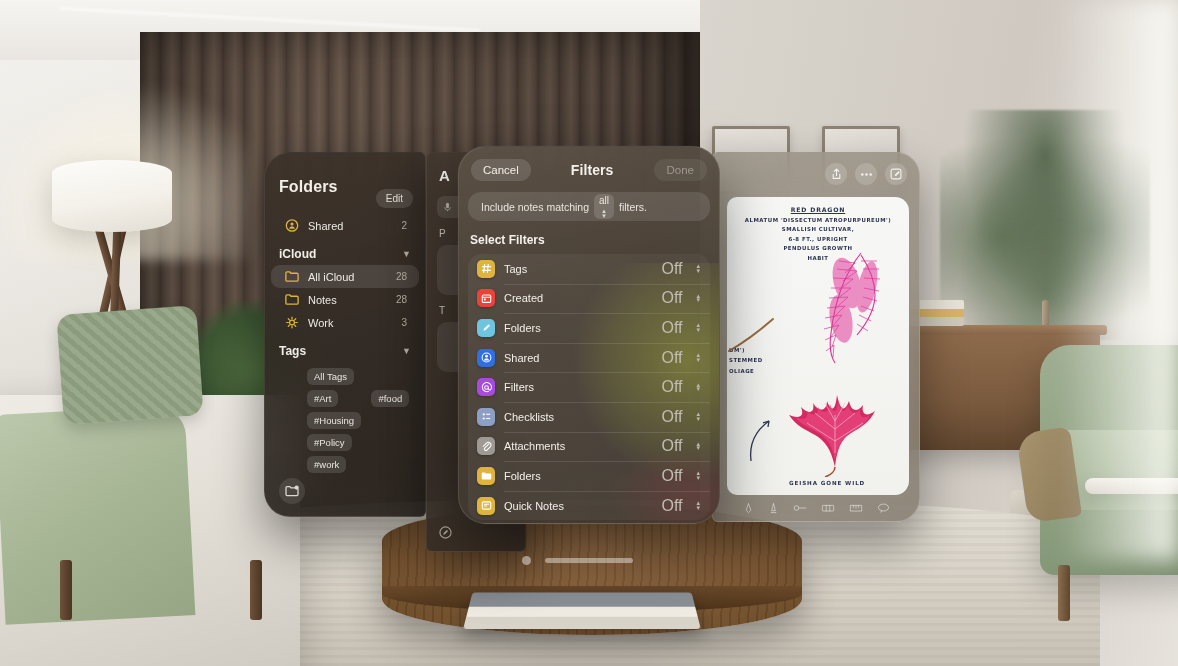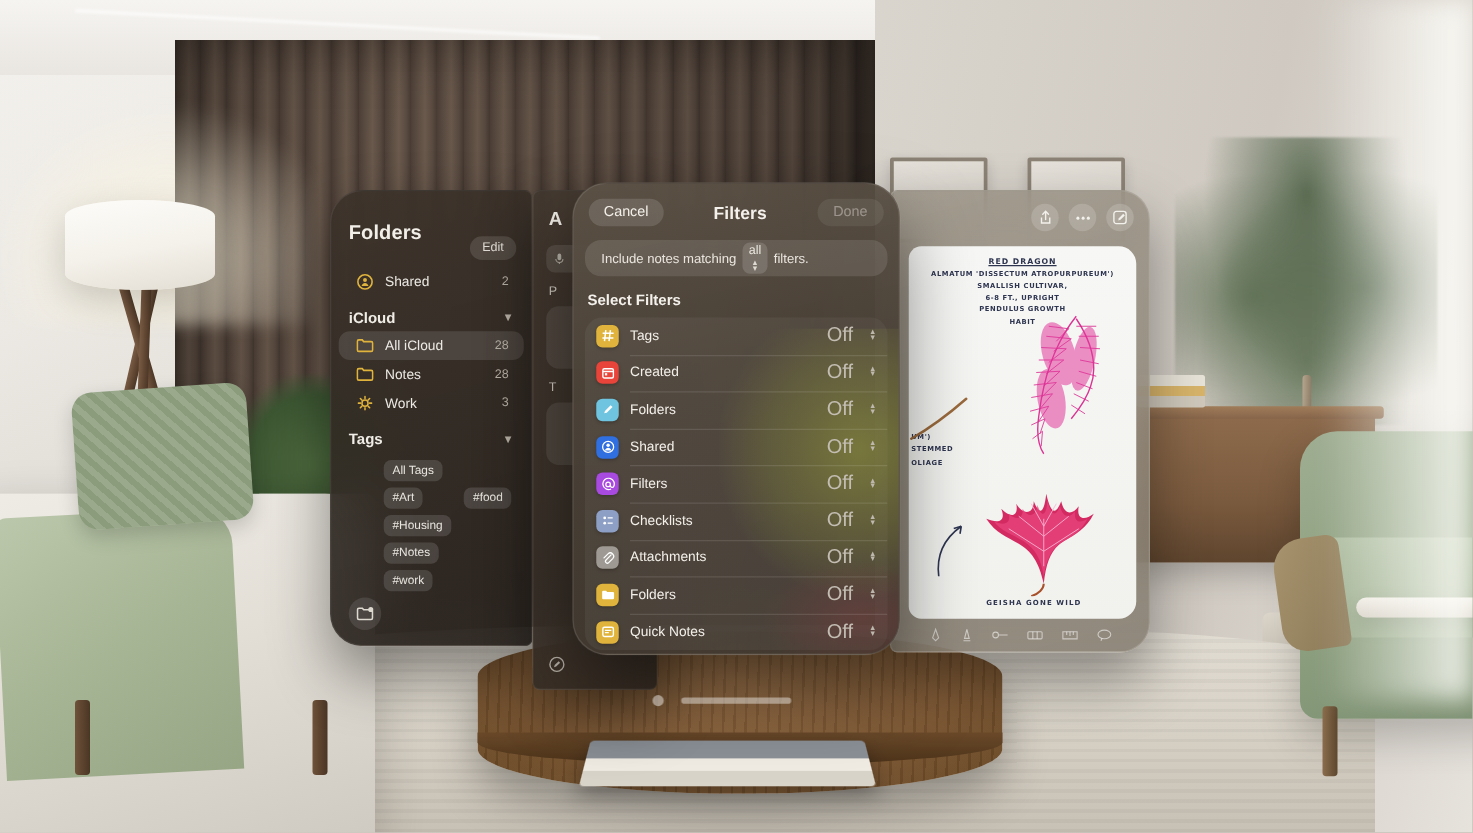--- a/index.html
+++ b/index.html
@@ -481,21 +481,21 @@
   <div class="fw-section">
     <span>Tags</span>
     <span class="chev">▼</span>
   </div>
 
   <div class="tagwrap">
     <span class="tag">All Tags</span>
     <span class="tag">#Art</span>
     <span class="tag">#food</span>
     <span class="tag">#Housing</span>
-    <span class="tag">#Notes</span>
+    <span class="tag">#Policy</span>
     <span class="tag">#work</span>
   </div>
 
   <div class="fw-bottom-btn">
     <svg width="14" height="12" viewBox="0 0 16 14">
       <path d="M1 3.2a1.4 1.4 0 0 1 1.4-1.4h3.1l1.3 1.5h6.8A1.4 1.4 0 0 1 15 4.7v6.2a1.4 1.4 0 0 1-1.4 1.4H2.4A1.4 1.4 0 0 1 1 10.9z" fill="none" stroke="#ddd8d0" stroke-width="1.5"></path>
       <circle cx="13.4" cy="3" r="2.4" fill="#ddd8d0"></circle>
     </svg>
   </div>
 </div>

